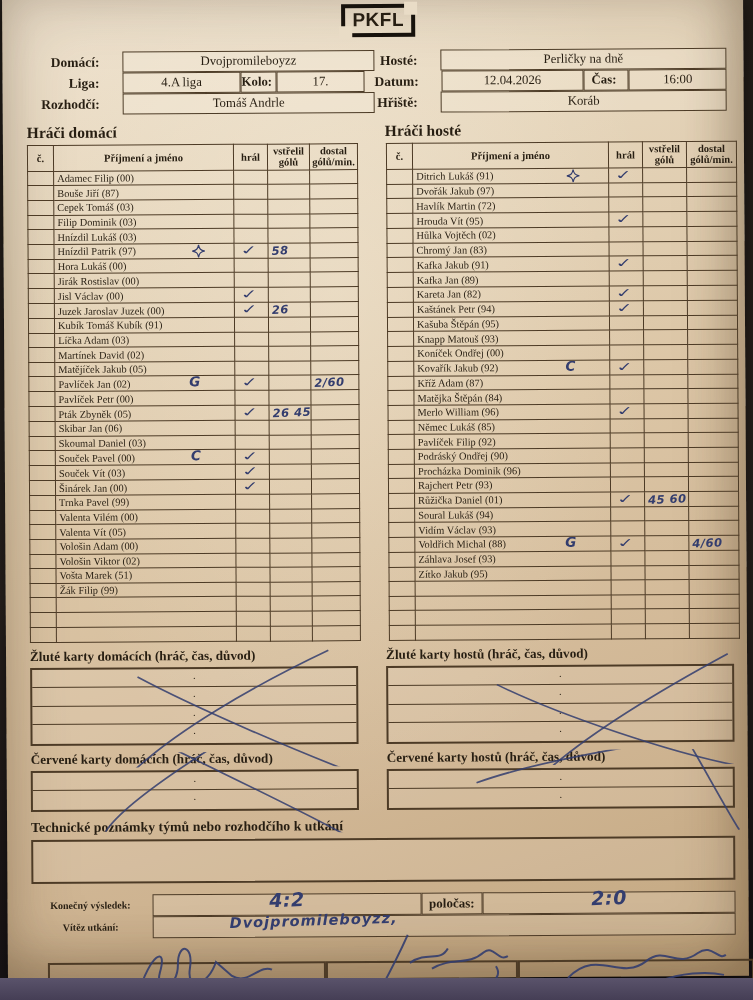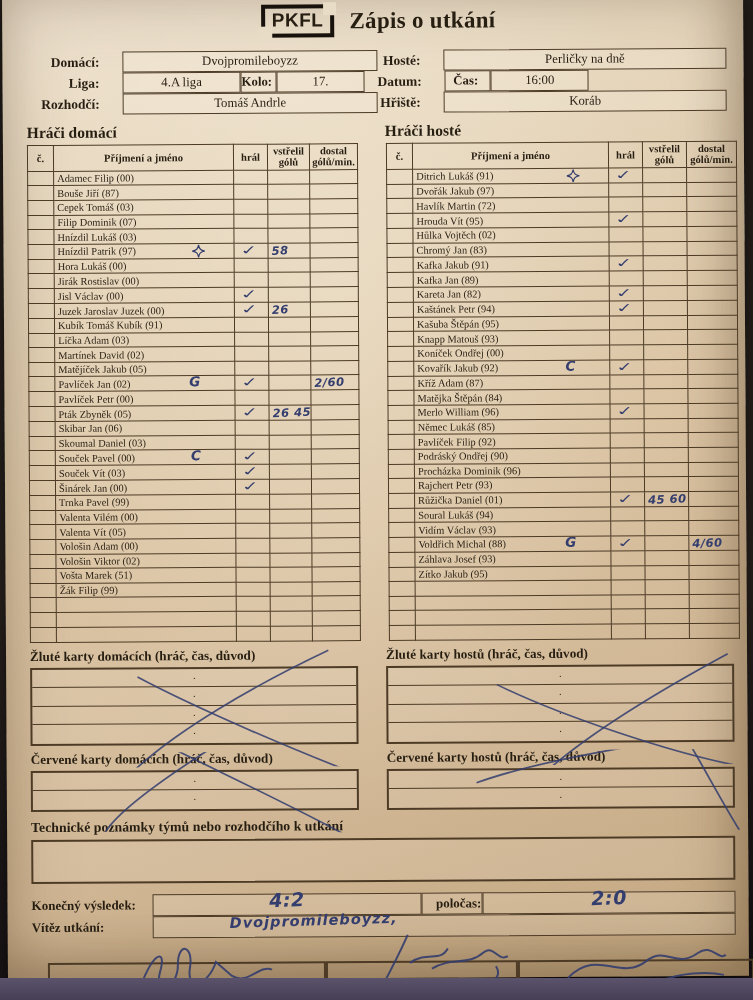--- a/index.html
+++ b/index.html
@@ -80,25 +80,25 @@
   .card-line:last-child{ border-bottom:none; }
   .cross-svg{ position:absolute; left:-12px; top:-20px; width:calc(100% + 34px); height:calc(100% + 44px); pointer-events:none; }
   .cross-svg path{ stroke:var(--ink,#333d6e); stroke-width:1.7; fill:none; opacity:.85; }
 
   
   .notes-title{ font-weight:bold; font-size:13.8px; margin-top:8px; }
   .notes-box{ border:2px solid #4d3b26; height:44px; margin-top:4px; background:rgba(255,250,240,.12); }
 
   
   .result-line{ display:flex; margin-top:11px; align-items:stretch; }
-  .rlabel{ font-weight:bold; font-size:13px; line-height:21px; text-align:left; }
+  .rlabel{ font-weight:bold; font-size:10px; line-height:21px; text-align:center; }
   .rl1{ width:122px; padding-right:3px; }
   .result-box{ border:1.8px solid #4d3b26; height:22px; position:relative; background:rgba(255,250,240,.15); }
   .rb-final{ width:272px; }
-  .rlabel-cell{ border:1.8px solid #4d3b26; width:62px; font-weight:bold; font-size:13px; line-height:19px; text-align:right; background:rgba(255,250,240,.15); }
+  .rlabel-cell{ border:1.8px solid #4d3b26; width:62px; font-weight:bold; font-size:13px; line-height:19px; text-align:center; background:rgba(255,250,240,.15); }
   .rb-half{ width:256px; }
   .rb-winner{ width:587px; }
   .hw-score{ position:absolute; left:0; right:0; top:-6px; text-align:center; font-size:19px; transform:rotate(-2deg); }
   .hw-winner{ position:absolute; left:76px; top:-4px; font-size:14.5px; transform:rotate(-1.5deg); letter-spacing:1px; }
 
   
   .sig-row{ display:flex; margin-top:24px; margin-left:16px; width:706px; }
   .sig-box{ border:2px solid #4d3b26; height:37px; position:relative; }
   .sig-box svg{ position:absolute; overflow:visible; pointer-events:none; }
   .sb1{ width:278px; } .sb2{ width:192px; } .sb3{ width:236px; }
@@ -108,21 +108,20 @@
   .sig-stroke{ stroke:var(--ink,#333d6e); stroke-width:2; fill:none; opacity:.9; }
 </style>
 </head>
 <body>
 
 <div class="paper">
   <div class="content">
 
     <div class="form-header">
       <span class="logo"><i class="n1"></i><i class="n2"></i><span>PKFL</span></span>
-      <span class="page-title">Zápis o utkání</span>
     </div>
 
     <div class="info">
       <div class="info-block">
         <div class="info-line">
           <span class="ilabel">Domácí:</span>
           <span class="ibox grow">Dvojpromileboyzz</span>
         </div>
         <div class="info-line">
           <span class="ilabel">Liga:</span>
@@ -135,20 +134,21 @@
           <span class="ibox grow">Tomáš Andrle</span>
         </div>
       </div>
       <div class="info-block right">
         <div class="info-line">
           <span class="ilabel">Hosté:</span>
           <span class="ibox grow">Perličky na dně</span>
         </div>
         <div class="info-line">
           <span class="ilabel">Datum:</span>
+          <span class="ibox" style="width:142px">12.04.2026</span>
           <span class="ilabel-cell" style="width:46px;text-align:center">Čas:</span>
           <span class="ibox" style="width:98px">16:00</span>
         </div>
         <div class="info-line">
           <span class="ilabel">Hřiště:</span>
           <span class="ibox grow">Koráb</span>
         </div>
       </div>
     </div>
 
@@ -192,21 +192,21 @@
             </tr>
             <tr>
               <td class="c-num"></td>
               <td class="c-name">Cepek Tomáš (03)</td>
               <td></td>
               <td></td>
               <td></td>
             </tr>
             <tr>
               <td class="c-num"></td>
-              <td class="c-name">Filip Dominik (07)</td>
+              <td class="c-name">Filip Dominik (03)</td>
               <td></td>
               <td></td>
               <td></td>
             </tr>
             <tr>
               <td class="c-num"></td>
               <td class="c-name">Hnízdil Lukáš (03)</td>
               <td></td>
               <td></td>
               <td></td>

